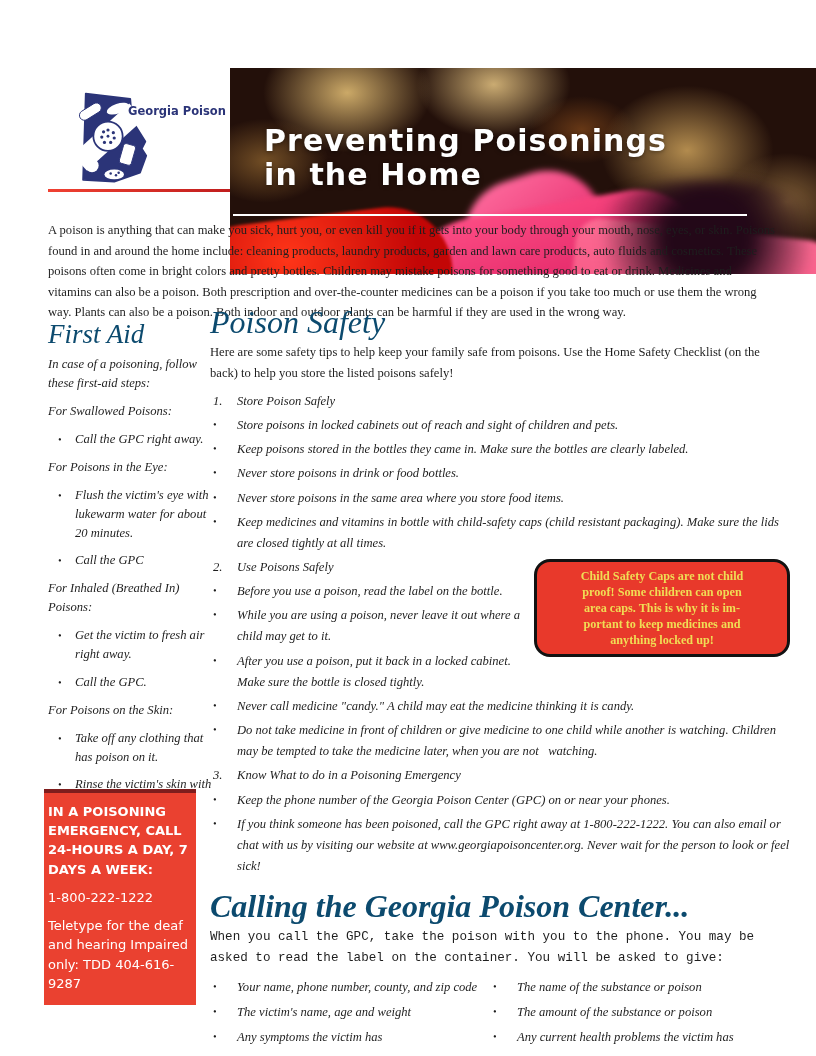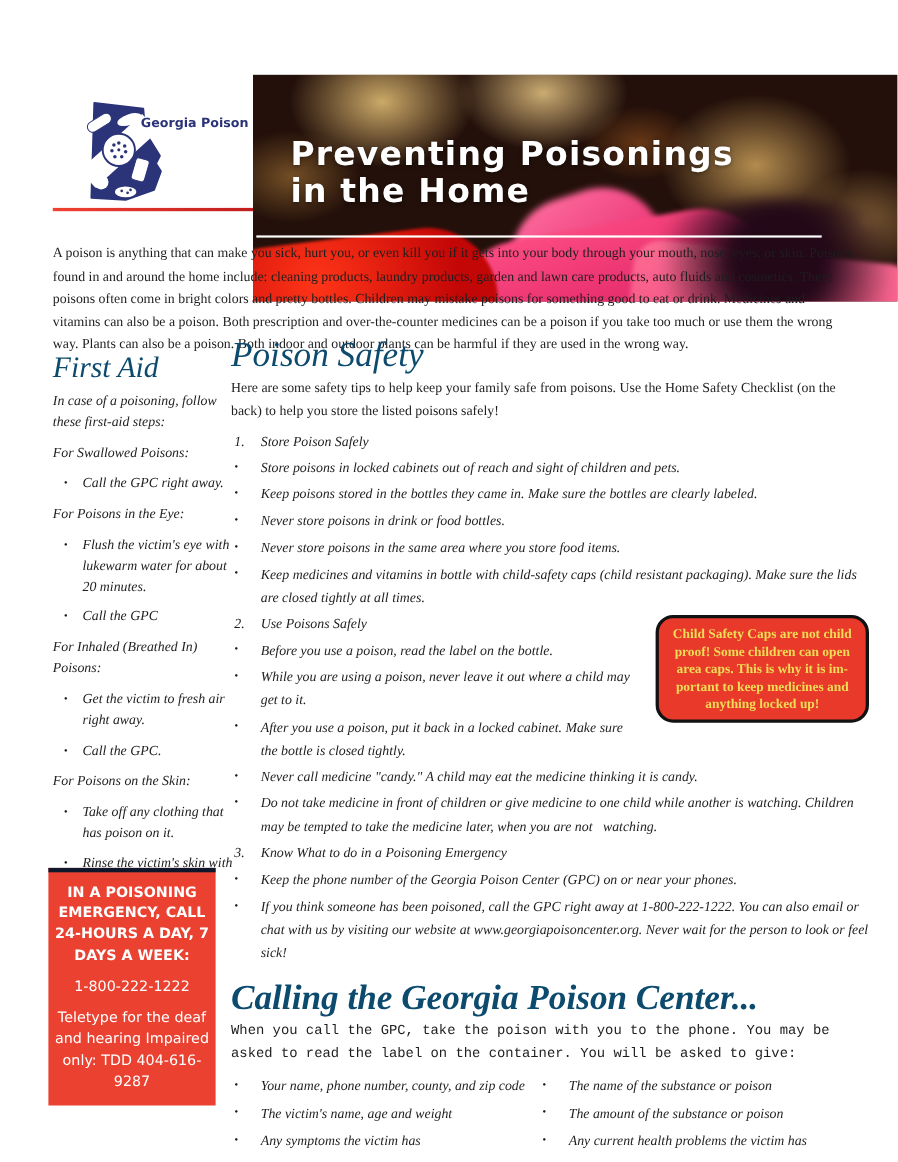--- a/index.html
+++ b/index.html
@@ -62,38 +62,38 @@
 
   .s-item{position:relative;margin-bottom:9px;font-style:italic;}
   .s-item .txt{display:block;}
   .s-item .marker{position:absolute;font-size:10px;top:2px;}
   .left-col .s-item.bullet{padding-left:27px;}
   .left-col .s-item.bullet .marker{left:10px;}
 
   
   .emergency{
     position:absolute;left:44px;top:789px;width:152px;box-sizing:border-box;
-    border-top:4px solid #0f172a;background:#ea4130;color:#ffffff;text-align:center;
+    border-top:4px solid #7f1d1d;background:#ea4130;color:#ffffff;
     font-family:"DejaVu Sans",sans-serif;font-size:13px;line-height:1.48;padding:9px 4px 12px;
   }
   .emergency p{margin:0 0 9px;}
   .emergency .em-call{font-weight:bold;}
   .emergency .em-tty{margin-bottom:0;}
 
   
   .main-col{position:absolute;left:210px;top:306px;width:580px;font-size:12.6px;line-height:1.68;}
   .main-col .script-h{font-size:32px;}
   .ps-intro{margin:2px 0 7px;}
   .m-list .s-item{margin-bottom:3px;}
   .m-list .s-item.bullet,.m-list .s-item.num{padding-left:27px;}
   .m-list .s-item .marker{left:3px;}
   .m-list .s-item.num .marker{font-size:12.6px;top:0;}
 
   .callout{
-    float:right;width:194px;box-sizing:border-box;margin:2px 0 6px 12px;
+    float:right;width:256px;box-sizing:border-box;margin:2px 0 6px 12px;
     background:#e8392b;border:3.5px solid #121212;border-radius:16px;
     padding:6px 8px;text-align:center;color:#f0dd55;font-weight:bold;
     font-size:12.2px;line-height:1.32;
   }
   .callout .c-line{display:block;}
 
   .calling-h{clear:both;padding-top:10px;font-weight:bold;}
   .calling-intro{margin:3px 0 8px;font-family:Liberation Mono, monospace;}
 
   .two-col{display:grid;grid-template-columns:278px 1fr;column-gap:2px;}

